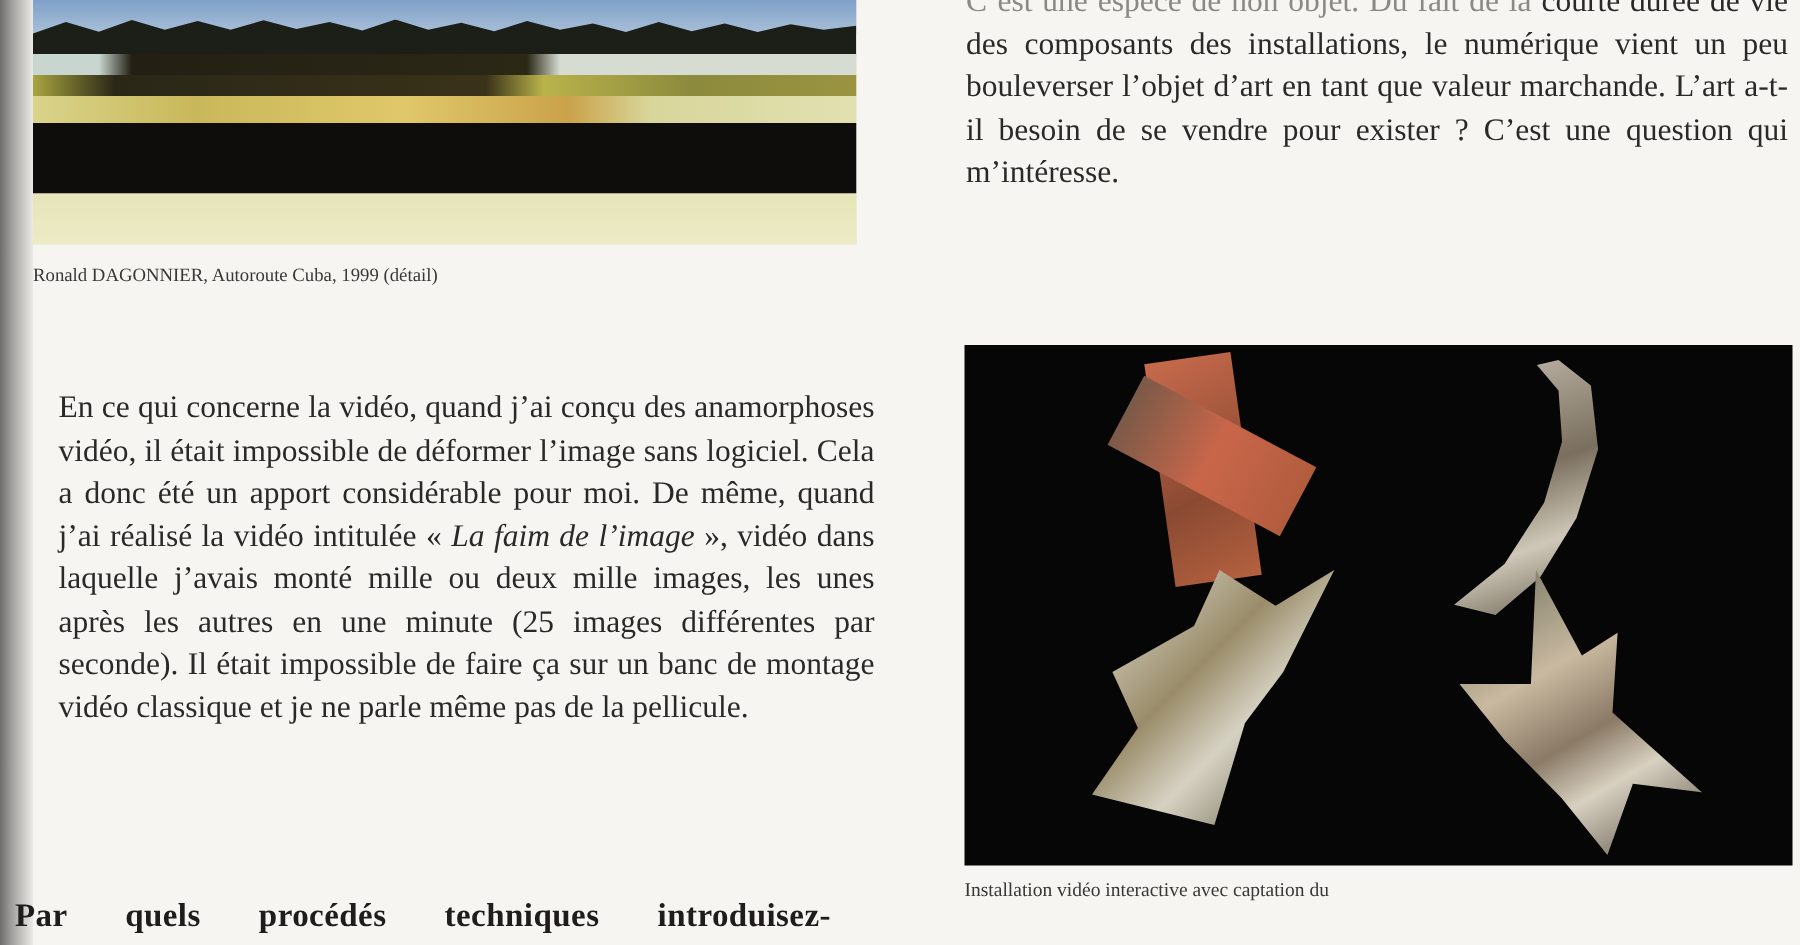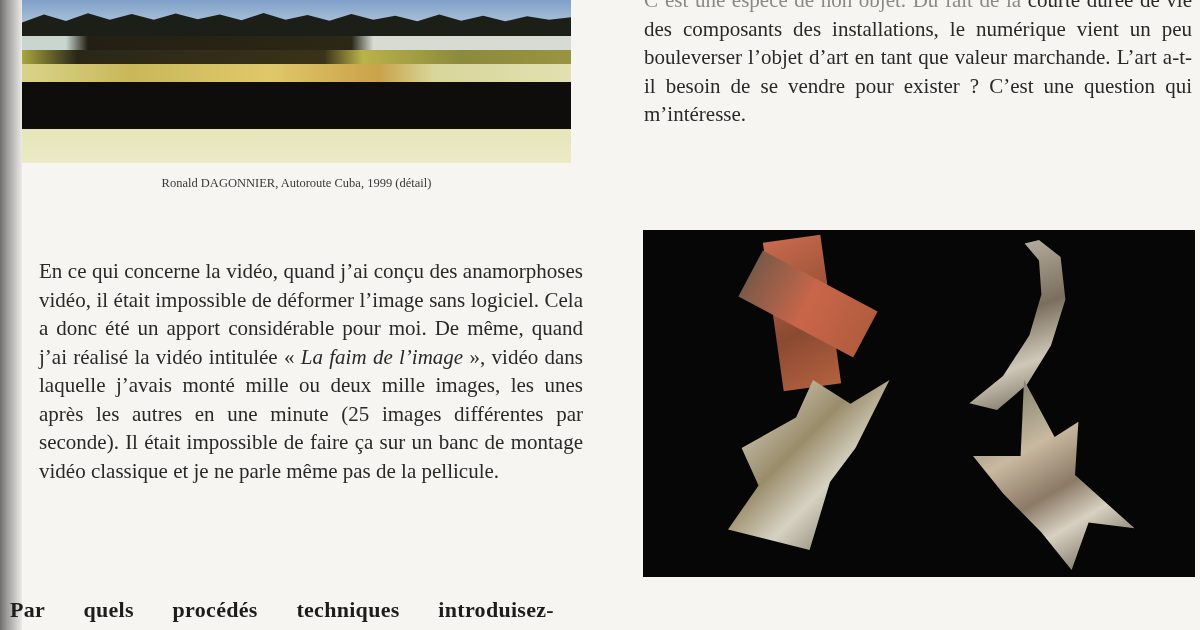--- a/index.html
+++ b/index.html
@@ -21,21 +21,21 @@
   .painting1 .sky { position:absolute; left:0; top:0; width:100%; height:22px; background:linear-gradient(#7fa0c8,#a8bfd8); }
   .painting1 .trees { position:absolute; left:0; top:12px; width:100%; height:26px; background:#1b1f17;
     clip-path: polygon(0 40%,4% 10%,8% 35%,12% 5%,16% 30%,20% 8%,24% 30%,28% 6%,32% 28%,36% 10%,40% 32%,44% 4%,48% 30%,52% 12%,56% 34%,60% 8%,64% 30%,68% 14%,72% 36%,76% 10%,80% 34%,84% 14%,88% 36%,92% 16%,96% 30%,100% 20%,100% 100%,0 100%); }
   .painting1 .band1 { position:absolute; left:0; top:36px; width:100%; height:14px; background:linear-gradient(to right,#c8d6cf 0%,#c8d6cf 8%,#231f14 12%,#2b2816 60%,#d6dcd2 64%,#d6dcd2 100%); }
   .painting1 .band2 { position:absolute; left:0; top:50px; width:100%; height:14px; background:linear-gradient(to right,#a9a540 0%,#2a2717 10%,#3a3219 55%,#b9b34a 62%,#8c8a3c 80%,#9a9442 100%); }
   .painting1 .band3 { position:absolute; left:0; top:64px; width:100%; height:18px; background:linear-gradient(to right,#d9d38a 0%,#c9b85a 20%,#e0c86a 45%,#caa24a 65%,#d8d69a 75%,#e2e0b0 100%); }
   .painting1 .road { position:absolute; left:0; top:82px; width:100%; height:47px; background:#0f0d0c; }
   .painting1 .shoulder { position:absolute; left:0; top:129px; width:100%; height:34px; background:linear-gradient(#e6e4b8,#ecebc6); }
 
   .caption {
-    position:absolute; font-size:12.5px; color:#3a3836; text-align:center; line-height:17px;
+    position:absolute; font-size:12.5px; color:#3a3836; line-height:17px;
   }
   .col-text {
     position:absolute; font-size:21px; line-height:28.5px; text-align:justify; color:#2b2927;
   }
   .col-text p { margin:0; }
   .col-text .ital { font-style:italic; }
   .bold-q {
     position:absolute; font-size:22px; font-weight:bold; color:#1f1d1b; letter-spacing:0.3px;
   }
   .right-top {
@@ -88,13 +88,14 @@
 
 <div class="painting2">
   <div class="shape cross-v"></div>
   <div class="shape cross-h"></div>
   <div class="shape shard1"></div>
   <div class="shape crescent"></div>
   <div class="shape star"></div>
 </div>
 
 <div class="caption" style="left:643px; top:583px; width:552px; font-size:13px; line-height:19px;">
+  <div>Installation vidéo interactive avec captation du</div>
 </div>
 
 </body></html>

